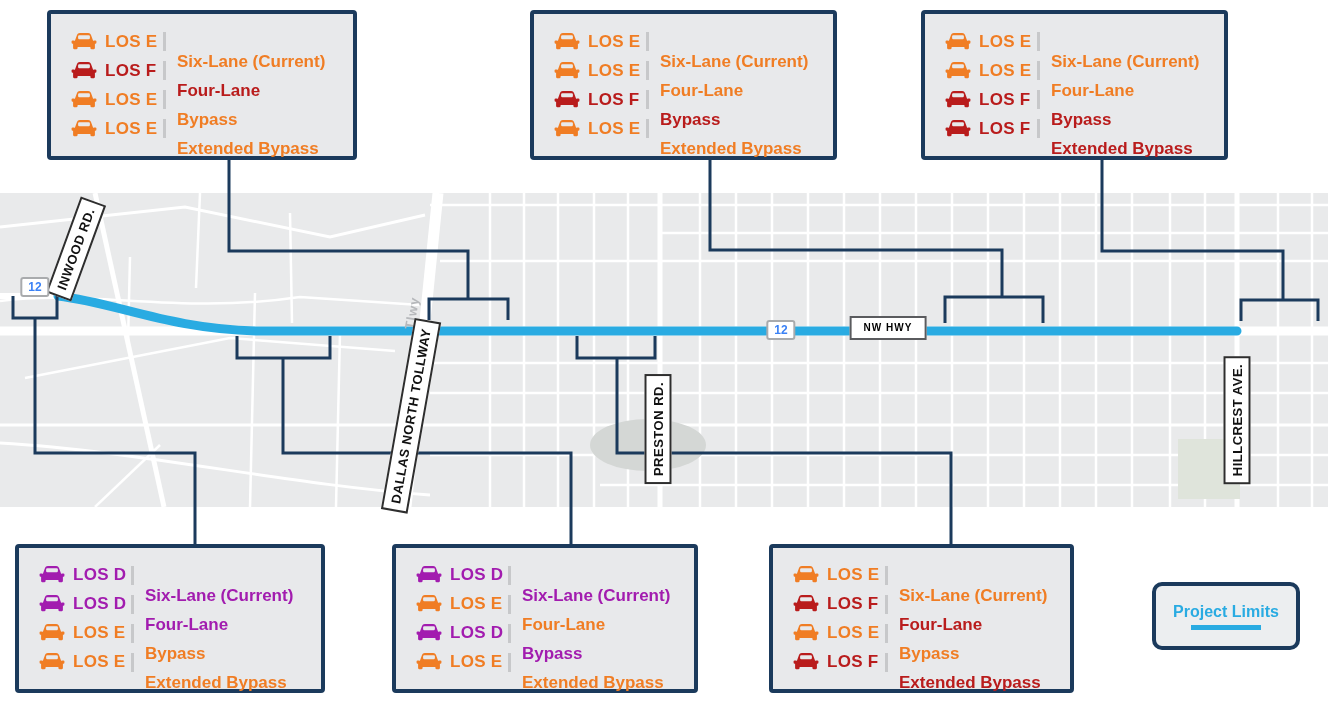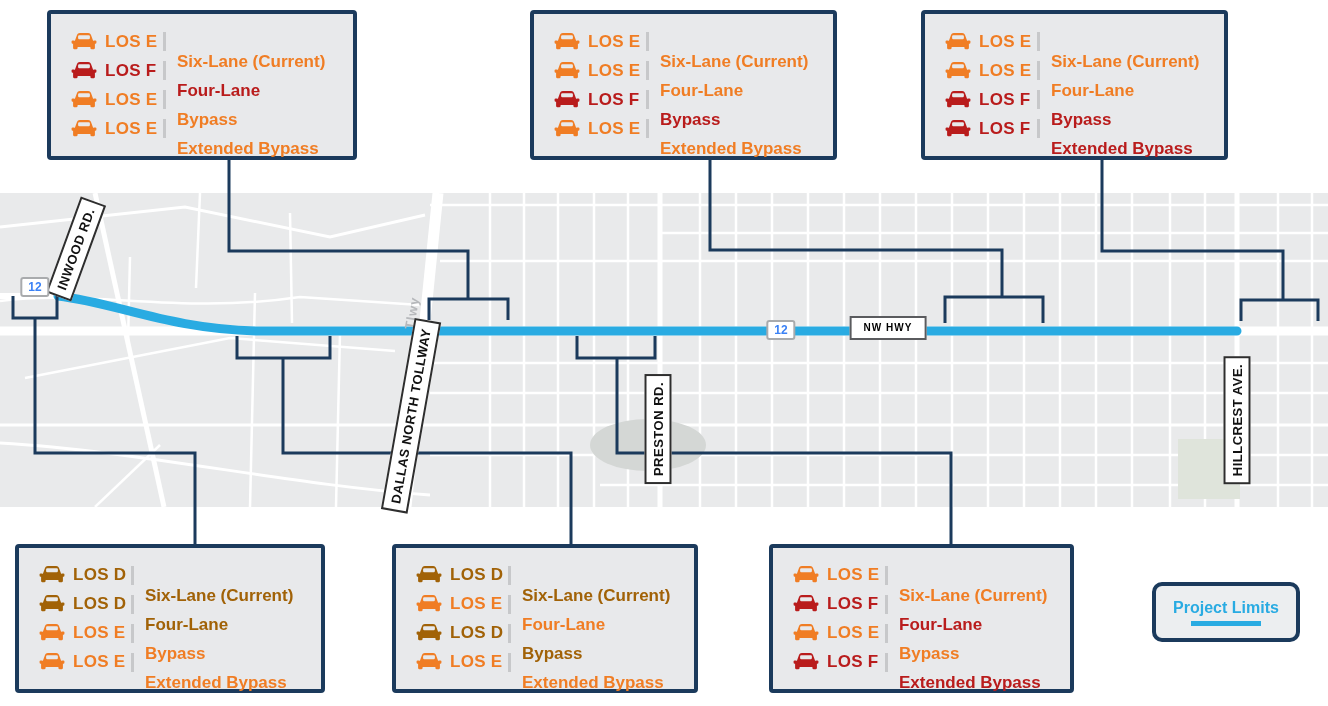--- a/index.html
+++ b/index.html
@@ -24,25 +24,25 @@
                transform:translate(-50%,-50%) rotate(-80deg);z-index:5;letter-spacing:1px;}
   
   .callout{position:absolute;background:#e8e9eb;border:4px solid #1b3a5c;border-radius:4px;
            box-sizing:border-box;z-index:8;display:flex;flex-direction:column;
            justify-content:center;gap:9px;padding:10px 10px 10px 20px;}
   .los-row{display:flex;align-items:center;height:20px;font-weight:bold;font-size:17px;}
   .los-row .car{flex:0 0 26px;margin-right:8px;}
   .los-row .los{flex:0 0 56px;letter-spacing:.3px;}
   .los-row .divider{flex:0 0 3px;height:19px;background:#c7c8ca;margin:0 11px 0 2px;}
   .los-row .scenario{white-space:nowrap;margin-top:41px;}
-  .grade-d{color:#a16207;}
+  .grade-d{color:#a21caf;}
   .grade-e{color:#f07d24;}
   .grade-f{color:#b91c1c;}
   
-  #legend{position:absolute;left:1152px;top:582px;width:148px;height:60px;box-sizing:border-box;
+  #legend{position:absolute;left:1152px;top:582px;width:148px;height:68px;box-sizing:border-box;
           background:#eceef0;border:4px solid #1b3a5c;border-radius:10px;z-index:8;
           display:flex;flex-direction:column;align-items:center;justify-content:center;gap:4px;}
   #legend .legend-text{color:#29abe2;font-weight:bold;font-size:16px;}
   #legend .legend-bar{width:70px;height:5px;background:#29abe2;}
 </style>
 </head>
 <body>
 
 <div id="canvas">
 

